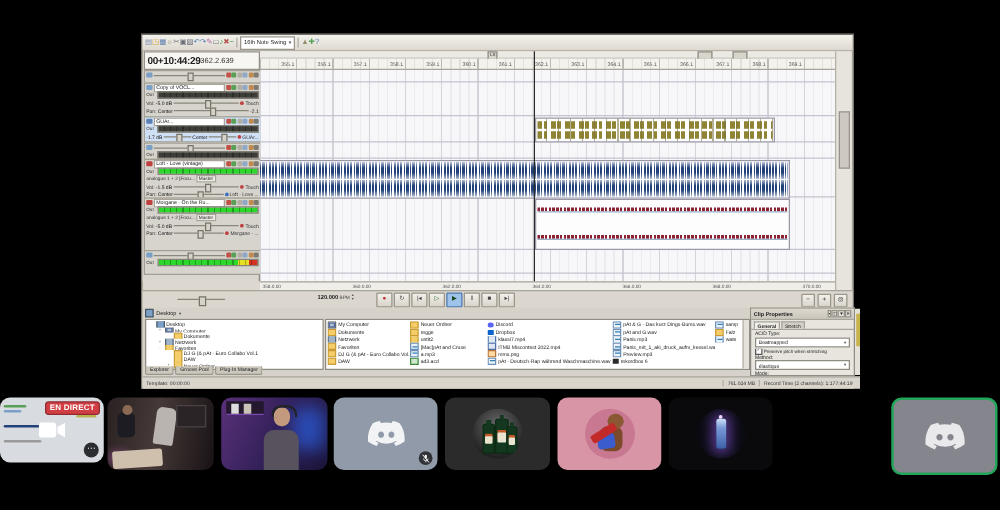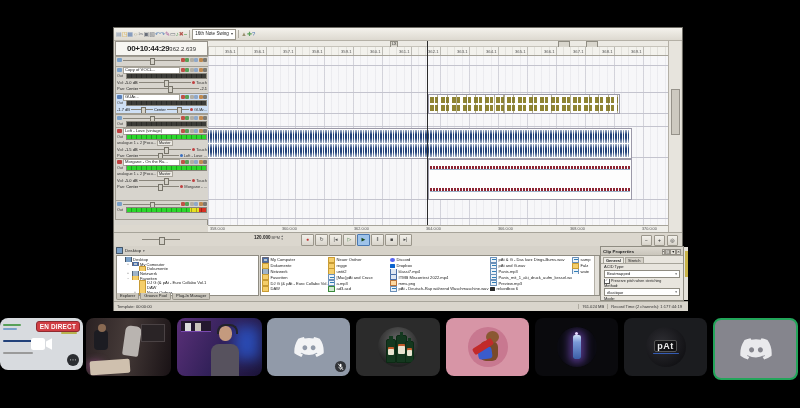--- a/index.html
+++ b/index.html
@@ -7,21 +7,21 @@
        font-family:"Liberation Sans","DejaVu Sans",sans-serif;-webkit-font-smoothing:antialiased;}
   .abs{position:absolute;box-sizing:border-box;}
   
   .daw{left:113px;top:27px;width:570px;height:284px;background:#dcd8cf;border:1px solid #6f6d66;font-size:5px;color:#222;}
   .tbar{left:0;top:0;width:568px;height:13px;background:linear-gradient(#f4f2ec,#ddd9d0);border-bottom:1px solid #b4b0a6;display:flex;align-items:center;gap:1px;padding:0 2px;}
   .tbi{width:9px;height:9px;line-height:9px;text-align:center;font-size:6px;border-radius:1px;flex:none;}
   .tbsep{width:1px;height:8px;background:#b0aca2;margin:0 1px;flex:none;}
   .swing{height:9px;background:#fff;border:1px solid #9a968b;font-size:4.6px;line-height:8px;padding:0 2px;display:flex;align-items:center;gap:2px;white-space:nowrap;}
   .swing .car{font-size:4px;color:#444;}
   
-  .timebox{left:1px;top:13px;width:93px;height:15px;background:#f7f6f2;border:1px solid #96928a;display:flex;align-items:center;justify-content:center;padding:0 2px;}
+  .timebox{left:1px;top:13px;width:93px;height:15px;background:#f7f6f2;border:1px solid #96928a;display:flex;align-items:center;justify-content:flex-start;padding:0 2px;}
   .tc-main{font-size:8px;font-weight:bold;letter-spacing:-.3px;}
   .tc-sub{font-size:6px;color:#333;}
   
   .markerbar{left:94px;top:13px;width:460px;height:6px;background:#eceae4;border-bottom:1px solid #c6c3ba;}
   .marker{position:absolute;top:0;height:5px;background:#d8d5cc;border:1px solid #8f8c82;font-size:3.6px;line-height:4px;padding:0 1px;}
   .ruler{left:94px;top:19px;width:460px;height:9px;background:#f3f2ed;border-bottom:1px solid #a7a49a;
     background-image:repeating-linear-gradient(90deg,rgba(90,88,80,.28) 0 1px,transparent 1px 29px),
                      repeating-linear-gradient(90deg,rgba(120,118,110,.14) 0 1px,transparent 1px 7.25px);}
   .rlabels{display:flex;padding-left:17px;}
   .rlabels span{width:29px;flex:none;font-size:4.2px;color:#555;line-height:9px;}
@@ -826,25 +826,19 @@
       <span class="bear-guitar"></span>
     </span>
   </div>
 
   <div class="tile t-tardis" style="left:535px;width:83px">
     <span class="avatar av-tardis">
       <span class="tardis"></span>
     </span>
   </div>
 
-  <div class="tile t-pat" style="left:624px;width:83px">
-    <span class="avatar av-pat">
-      <span class="patxt">pAt</span>
-      <span class="patsub"></span>
-    </span>
-  </div>
 
   <div class="tile t-dspeak" style="left: 713px; width: 81px; border-color: rgb(35, 165, 90);">
     <svg class="dlogo" style="position:absolute;left:50%;top:50%;transform:translate(-50%,-50%)" width="32" height="24" viewBox="0 0 24 18">
       <path fill="currentColor" d="M20.6 2.3A19 19 0 0 0 16.1.9l-.6 1.2a17 17 0 0 0-7 0L7.9.9A19 19 0 0 0 3.4 2.3C.7 6.3 0 10.2.3 14a19 19 0 0 0 5.6 2.9l1.2-2a11 11 0 0 1-1.9-.9l.5-.4a13 13 0 0 0 12.6 0l.5.4c-.6.4-1.2.7-1.9.9l1.2 2a19 19 0 0 0 5.6-2.9c.4-4.4-.6-8.2-3.1-11.7zM8.7 11.6c-1 0-1.9-.9-1.9-2s.8-2 1.9-2 1.9.9 1.9 2-.9 2-1.9 2zm6.6 0c-1 0-1.9-.9-1.9-2s.8-2 1.9-2 1.9.9 1.9 2-.8 2-1.9 2z"></path>
       </svg>
   </div>
 </div>
 
 </body></html>

